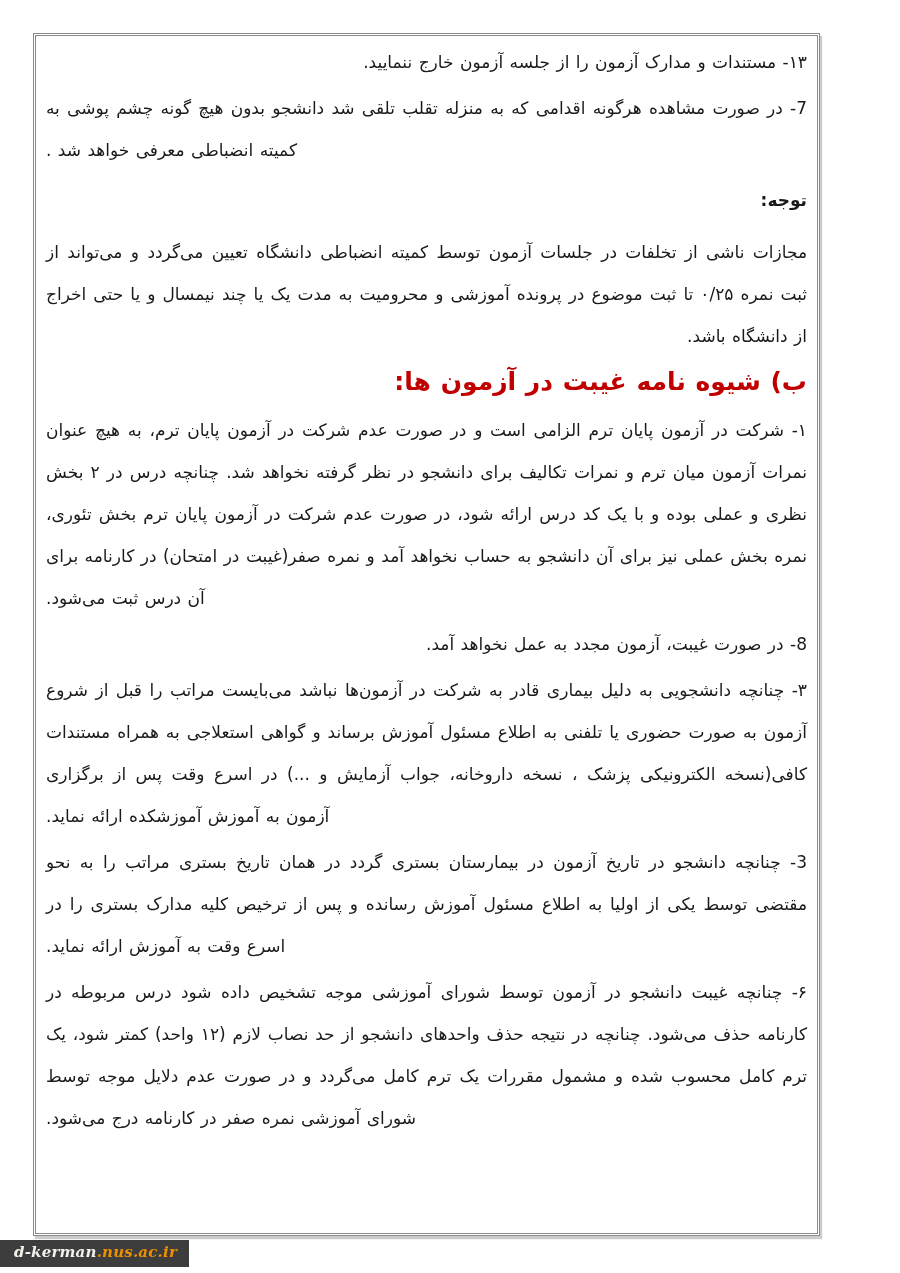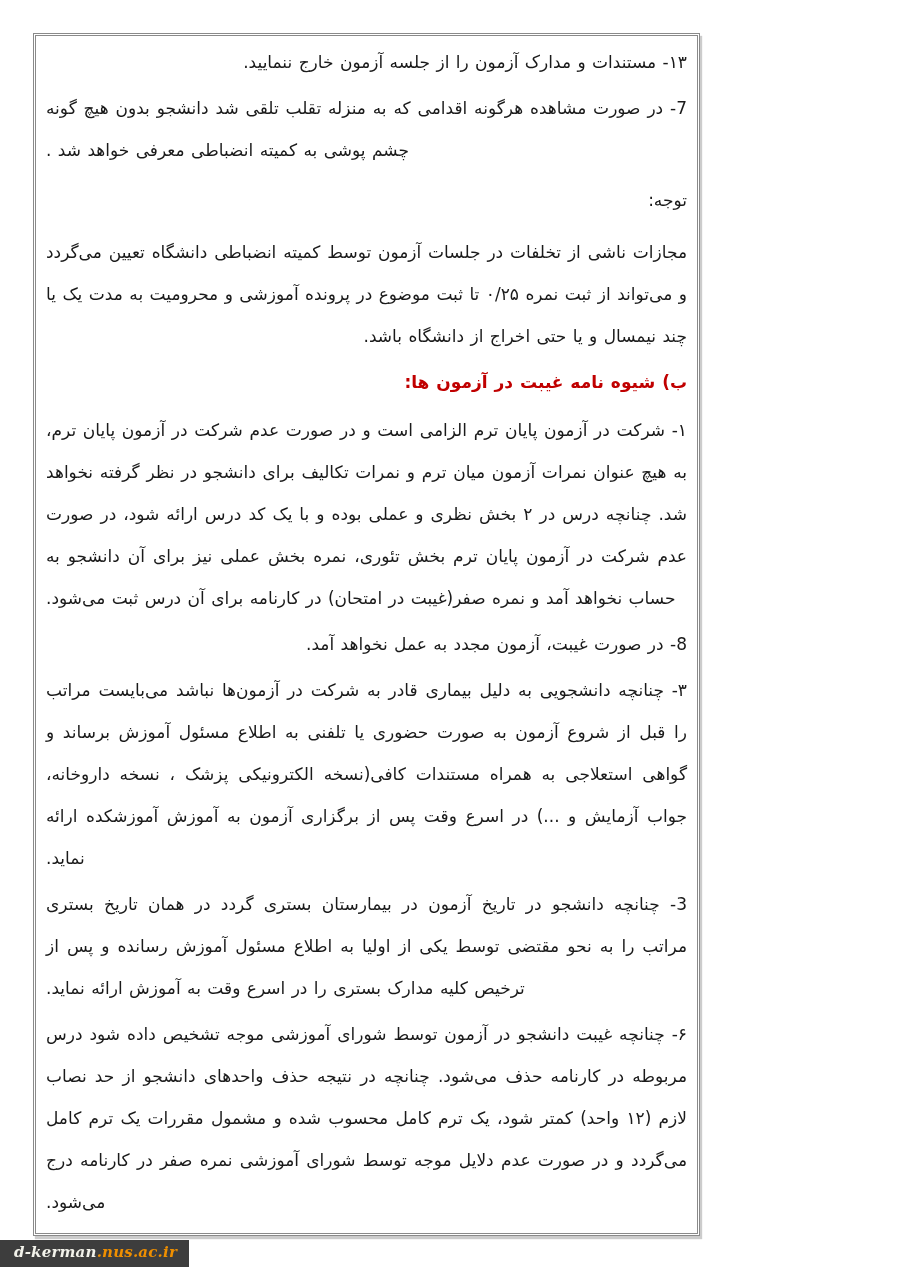--- a/index.html
+++ b/index.html
@@ -14,21 +14,21 @@
   body {
     width: 900px; height: 1273px;
     background: #ffffff;
     position: relative;
     overflow: hidden;
     font-family: "DejaVu Sans", sans-serif;
   }
   .page {
     position: absolute;
     left: 33px; top: 33px;
-    width: 667px; height: 1203px;
+    width: 787px; height: 1203px;
     box-sizing: border-box;
     border: 3px double var(--border);
     background: #ffffff;
     box-shadow: 2px 3px 1px rgba(110,110,110,0.35);
   }
   .doc {
     direction: rtl;
     padding: 5px 10px 0 10px;
     color: var(--text);
     font-size: 17px;
@@ -36,27 +36,27 @@
   }
   .para {
     margin: 0 0 4px 0;
     text-align: justify;
     text-justify: auto;
     word-spacing: 1px;
   }
   .last-right { text-align-last: right; }
   .last-left  { text-align-last: left; }
   .bold-label {
-    font-weight: normal;
+    font-weight: bold;
     margin: 8px 0 10px 0;
   }
   .section-heading {
     color: var(--red);
     font-weight: bold;
-    font-size: 17px;
+    font-size: 25px;
     margin: 4px 0 6px 0;
   }
   .watermark {
     position: absolute;
     left: 0; top: 1240px;
     background: var(--wm-bg);
     padding: 3px 12px 6px 14px;
     font-family: "DejaVu Serif", serif;
     font-style: italic;
     font-weight: bold;

